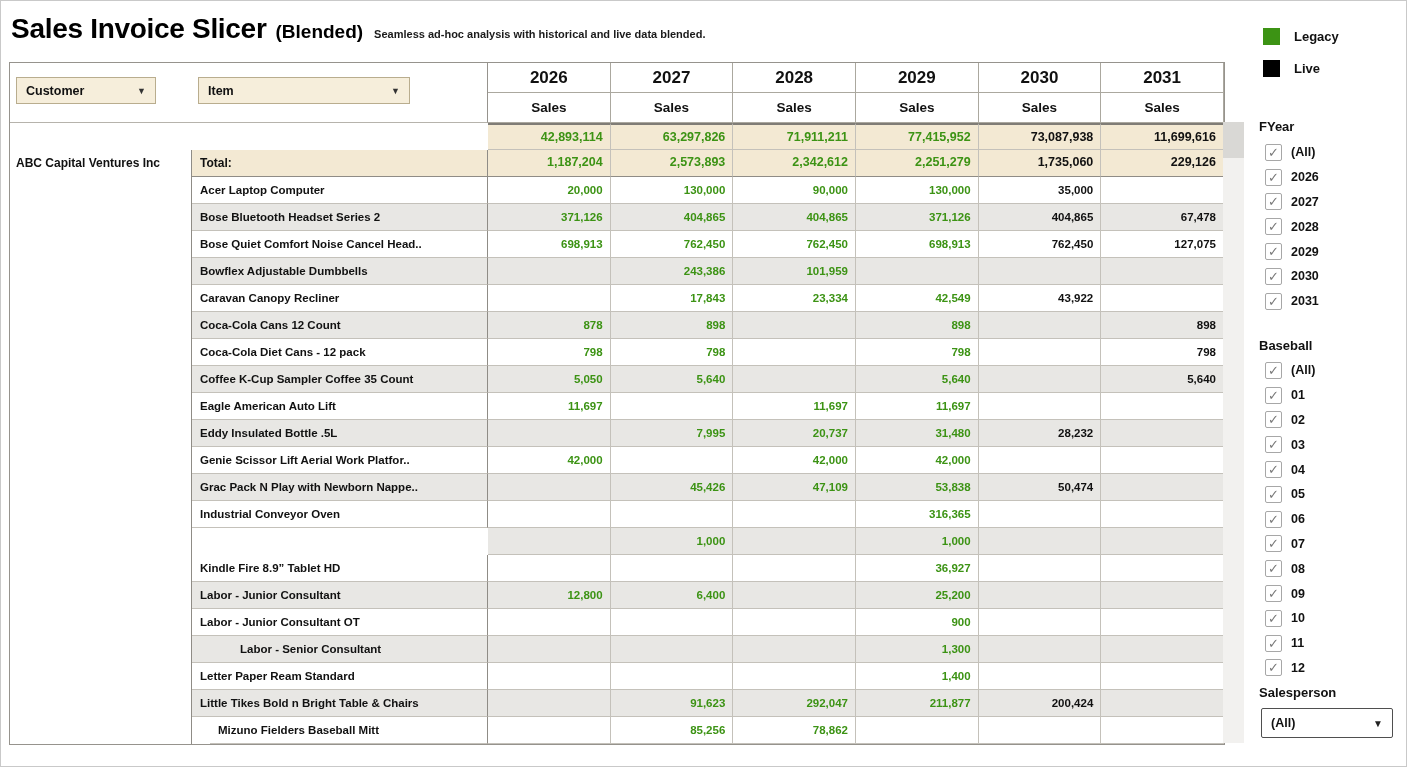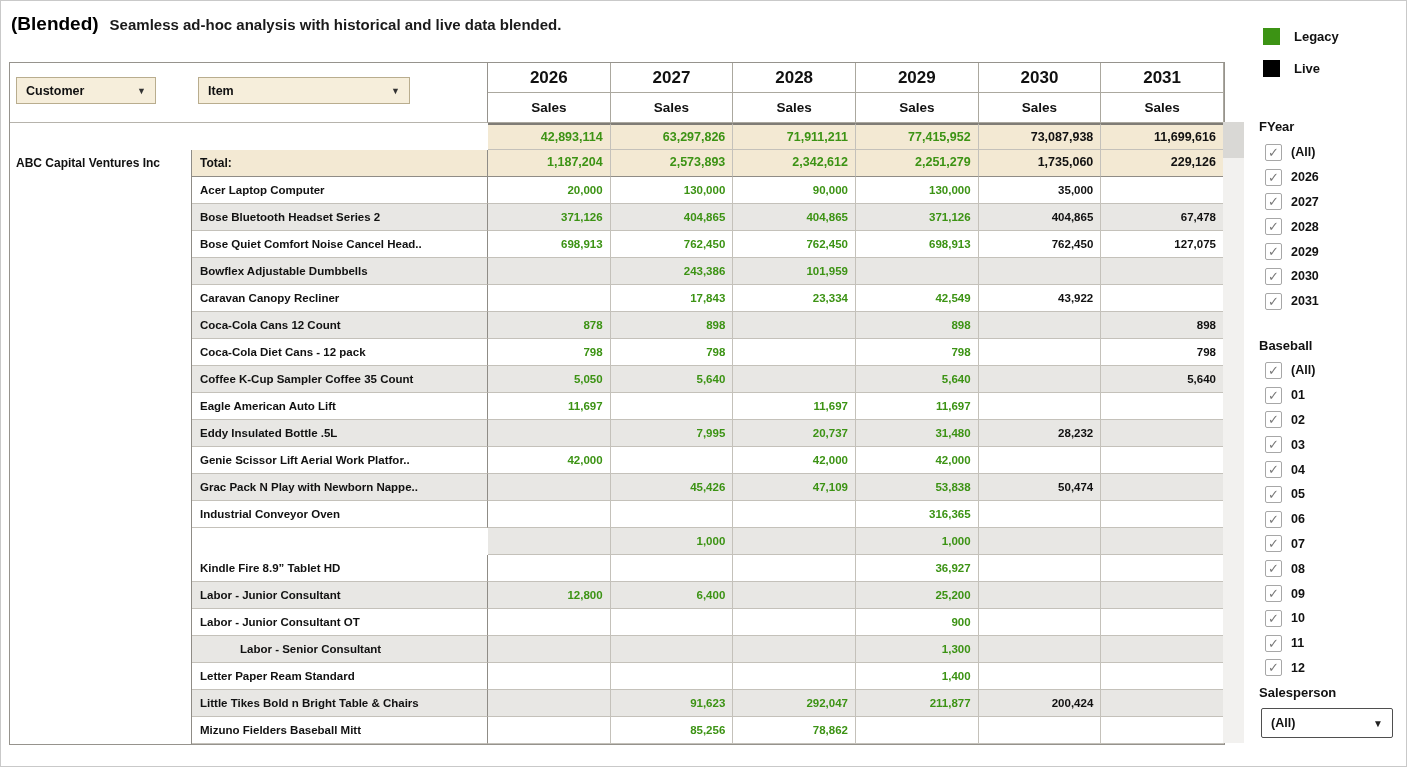--- a/index.html
+++ b/index.html
@@ -4,21 +4,21 @@
 <style>
   * { box-sizing: border-box; margin: 0; padding: 0; }
   body { background:#fff; font-family:"Liberation Sans", sans-serif; }
   .canvas { position:relative; width:1407px; height:767px; background:#fff;
             border:1px solid #c9c9c9; overflow:hidden; }
 
   
   .title-row { position:absolute; left:10px; top:12px; display:flex; align-items:baseline; gap:9px; white-space:nowrap; }
   .title-main { font-size:28px; font-weight:800; color:#000; letter-spacing:-0.3px; }
   .title-variant { font-size:19px; font-weight:700; color:#000; }
-  .title-sub { font-size:15px; font-weight:700; color:#1a1a1a; margin-left:2px; }
+  .title-sub { font-size:11px; font-weight:700; color:#1a1a1a; margin-left:2px; }
 
   
   #pivot { position:absolute; left:8px; top:61px;
            display:grid;
            grid-template-columns:182px 296px repeat(6,122.66px);
            grid-template-rows:30px 30px 27px 27px repeat(21,27px);
            border:1px solid #96938d; background:#fff; }
   .corner { grid-area:1/1/3/3; position:relative; background:#fff; border-right:1px solid #96938d; border-bottom:1px solid #b6b3ac; }
   .pill { position:absolute; height:27px; background:#f6eedb; border:1px solid #b9ad8e;
           display:flex; align-items:center; justify-content:space-between; padding:0 9px;
@@ -81,20 +81,21 @@
               border:1px solid #4f4f4f; border-radius:2px; display:flex; align-items:center;
               justify-content:space-between; padding:0 9px; font-size:12.5px; font-weight:700; color:#111; cursor:default; }
   .sales-dd .caret { font-size:10px; color:#222; }
 </style>
 </head>
 <body>
 
 <div class="canvas">
 
   <div class="title-row">
+    <span class="title-main">Sales Invoice Slicer</span>
     <span class="title-variant">(Blended)</span>
     <span class="title-sub">Seamless ad-hoc analysis with historical and live data blended.</span>
   </div>
 
   <div id="pivot">
     <div class="corner">
       <div class="pill" id="pill-customer">
         <span>Customer</span>
         <span class="caret">▼</span>
       </div>
@@ -262,21 +263,21 @@
       <div class="vcell legacy" style="grid-area: 23 / 6;">1,400</div>
       <div class="vcell live" style="grid-area: 23 / 7;"></div>
       <div class="vcell live" style="grid-area: 23 / 8;"></div>
       <div class="item-cell stripe" style="grid-area: 24 / 2;">Little Tikes Bold n Bright Table &amp; Chairs</div>
       <div class="vcell stripe legacy" style="grid-area: 24 / 3;"></div>
       <div class="vcell stripe legacy" style="grid-area: 24 / 4;">91,623</div>
       <div class="vcell stripe legacy" style="grid-area: 24 / 5;">292,047</div>
       <div class="vcell stripe legacy" style="grid-area: 24 / 6;">211,877</div>
       <div class="vcell stripe live" style="grid-area: 24 / 7;">200,424</div>
       <div class="vcell stripe live" style="grid-area: 24 / 8;"></div>
-      <div class="item-cell" style="grid-area: 25 / 2;">Mizuno Fielders Baseball Mitt</div>
+      <div class="item-cell" style="grid-area: 25 / 2; margin-left: 18px;">Mizuno Fielders Baseball Mitt</div>
       <div class="vcell legacy" style="grid-area: 25 / 3;"></div>
       <div class="vcell legacy" style="grid-area: 25 / 4;">85,256</div>
       <div class="vcell legacy" style="grid-area: 25 / 5;">78,862</div>
       <div class="vcell legacy" style="grid-area: 25 / 6;"></div>
       <div class="vcell live" style="grid-area: 25 / 7;"></div>
       <div class="vcell live" style="grid-area: 25 / 8;"></div>
     </div>
 
   <div class="scroll-track">
     <div class="scroll-thumb"></div>

